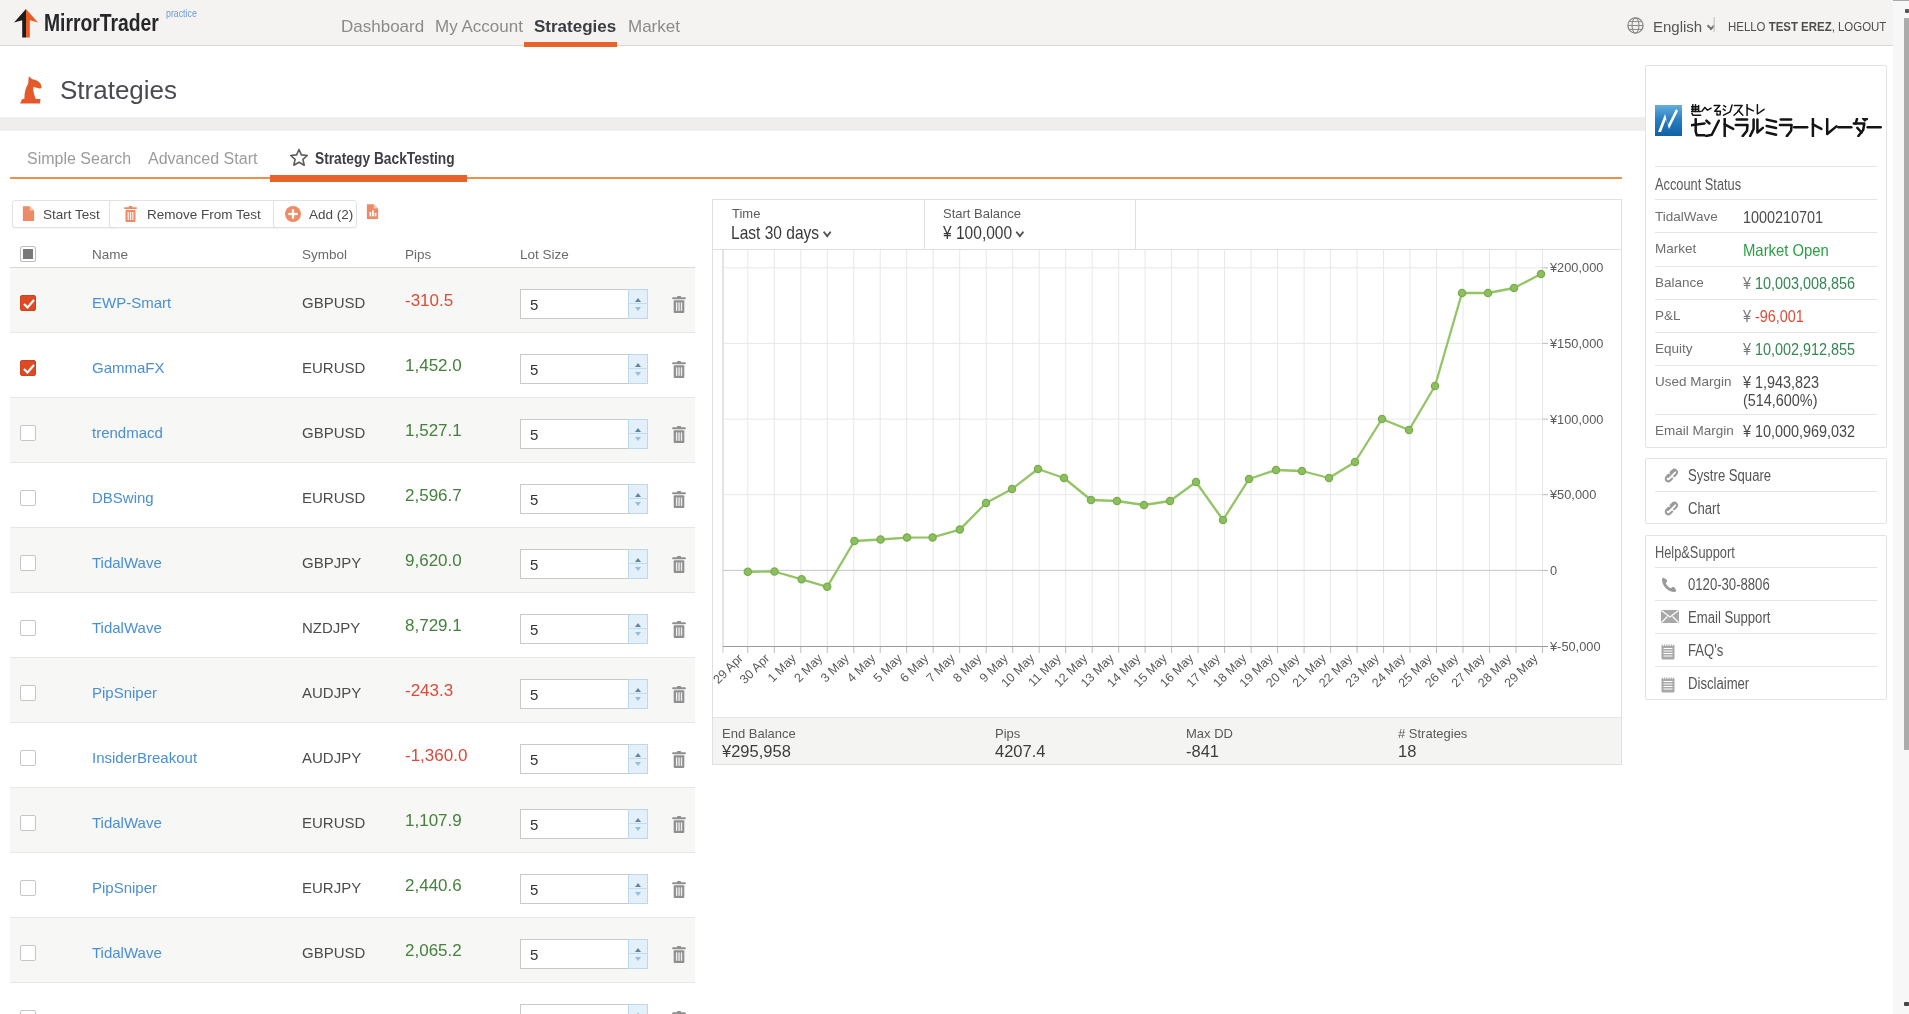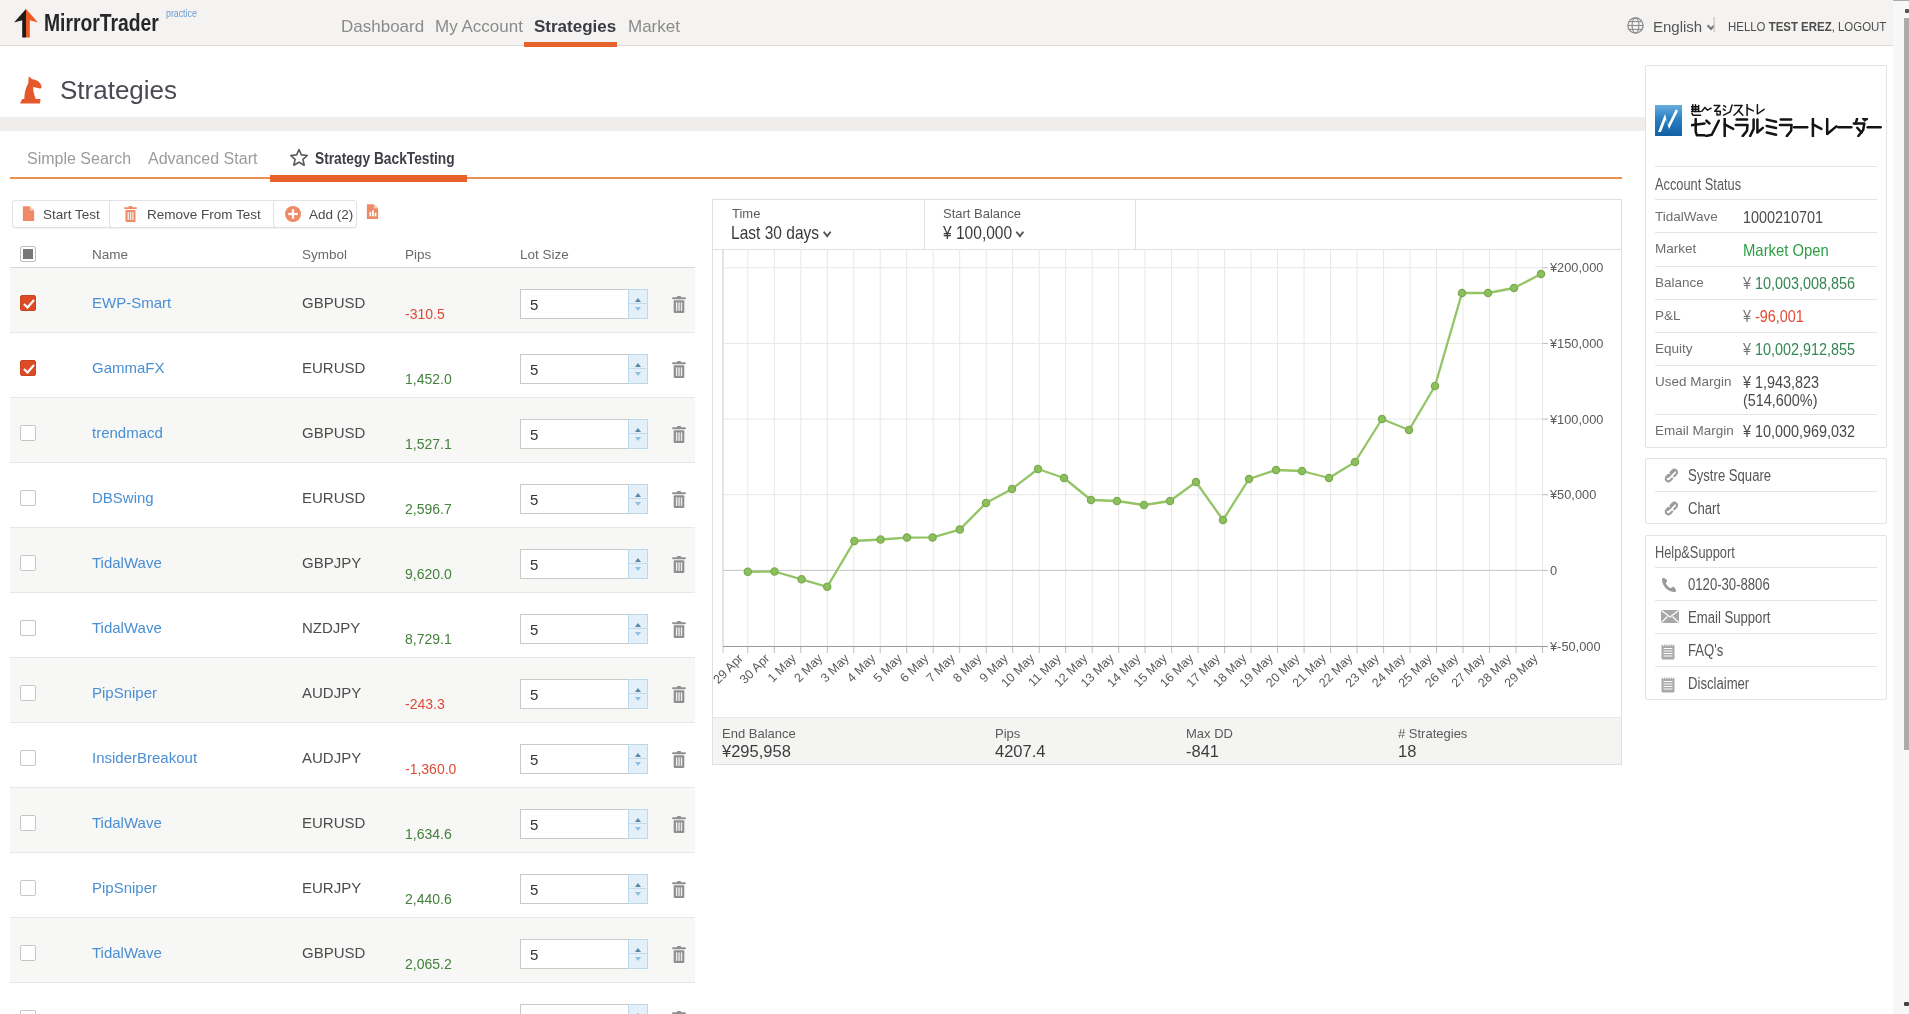--- a/index.html
+++ b/index.html
@@ -11,21 +11,21 @@
 .practice{position:absolute;left:166px;top:7px;font-size:11px;color:#6b9bd2;transform:scaleX(0.8);transform-origin:left center}
 .graystrip{position:absolute;left:0;top:117px;width:1646px;height:14px;background:#efeeec}
 .tabtxt{position:absolute;top:150px;font-size:16px;color:#9b9b9b}
 .chev{display:inline-block;width:8px;height:8px;border-right:2px solid #555;border-bottom:2px solid #555;transform:rotate(45deg);margin-left:6px;vertical-align:3px}
 .btn{position:absolute;top:200px;height:28px;background:#fff;border:1px solid #e2e2e2;border-radius:3px;font-size:13.5px;color:#4a4a4a;display:flex;align-items:center;white-space:nowrap;box-shadow:0 1px 1px rgba(0,0,0,0.04)}
 .row{position:absolute;left:10px;width:685px;height:65px;border-bottom:1px solid #e7e7e7}
 .cbx{position:absolute;left:10px;top:27px;width:16px;height:16px;border:1px solid #c6c6c6;border-radius:2px;background:#fff}
 .cbx.on{background:#dd4a26;border-color:#c94522}
 .nm{position:absolute;left:82px;top:26px;font-size:15px;color:#4a8fd3}
 .sy{position:absolute;left:292px;top:26px;font-size:15px;color:#4c4c4c}
-.pp{position:absolute;left:395px;top:38px;font-size:14px}
+.pp{position:absolute;left:395px;top:23px;font-size:17px}
 .pos{color:#44813c}.neg{color:#dd4a38}
 .inp{position:absolute;left:510px;top:21px;width:128px;height:30px;border:1px solid #c9c9c9;background:#fff}
 .inp .v{position:absolute;left:9px;top:6px;font-size:15px;color:#333}
 .spin{position:absolute;right:-1px;top:-1px;width:20px;height:30px;background:#e3f0f9;border:1px solid #bcd9ea;box-sizing:border-box}
 .spin .u{position:absolute;left:5.5px;top:8px;width:0;height:0;border-left:3.5px solid transparent;border-right:3.5px solid transparent;border-bottom:4.5px solid #5e87a2}
 .spin .d{position:absolute;left:5.5px;bottom:7px;width:0;height:0;border-left:3.5px solid transparent;border-right:3.5px solid transparent;border-top:4.5px solid #90c0de}
 .spin .m{position:absolute;left:0;top:13px;width:19px;height:1px;background:#c2dcee}
 .trash{position:absolute;left:662px;top:28px}
 .sbp{position:absolute;left:1645px;width:242px;background:#fff;border:1px solid #e3e3e3;border-radius:2px}
 .sbl{font-size:13.5px;color:#6e6e6e;white-space:nowrap}
@@ -325,21 +325,21 @@
         <rect x="3.6" y="6" width="1.3" height="8" fill="#fff" opacity="0.85"></rect>
         <rect x="5.9" y="6" width="1.3" height="8" fill="#fff" opacity="0.85"></rect>
         <rect x="8.2" y="6" width="1.3" height="8" fill="#fff" opacity="0.85"></rect>
       </svg>
     </div>
 </div>
 <div class="row" style="top:788px;background:#f7f7f6">
 <div class="cbx"></div>
 <div class="nm" style="left:82px">TidalWave</div>
 <div class="sy">EURUSD</div>
-<div class="pp pos">1,634.6</div>
+<div class="pp pos">1,107.9</div>
 <div class="inp">
       <div class="v">5</div>
       <div class="spin">
         <div class="u"></div>
         <div class="m"></div>
         <div class="d"></div>
       </div>
     </div>
 <div class="trash">
       <svg width="14" height="17" viewBox="0 0 13 16" style="display:block">

